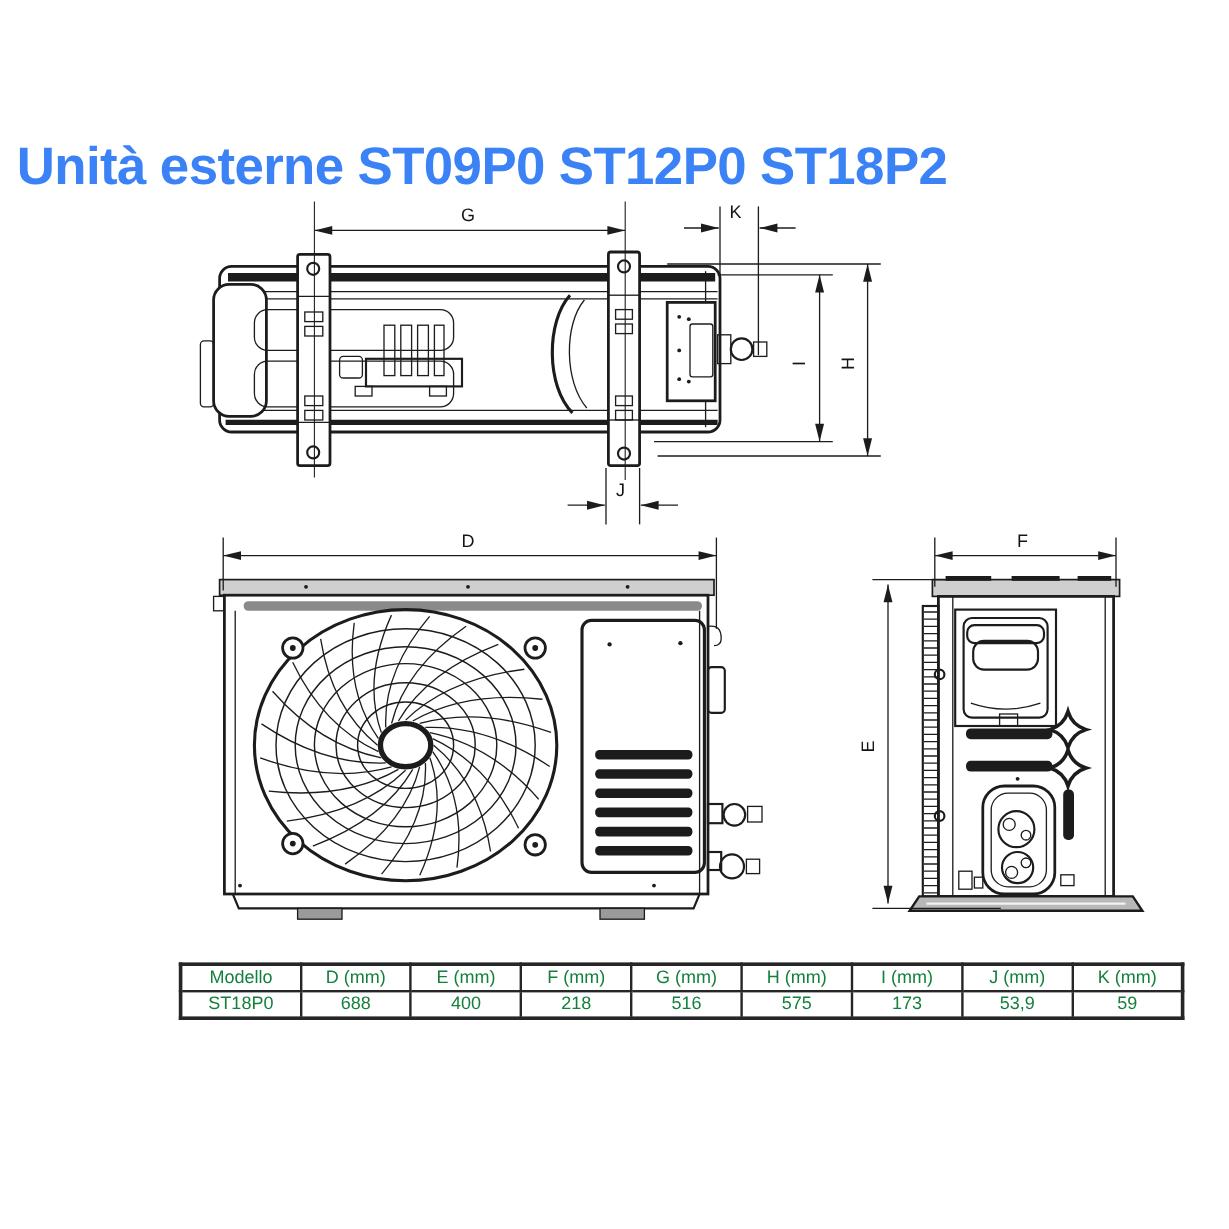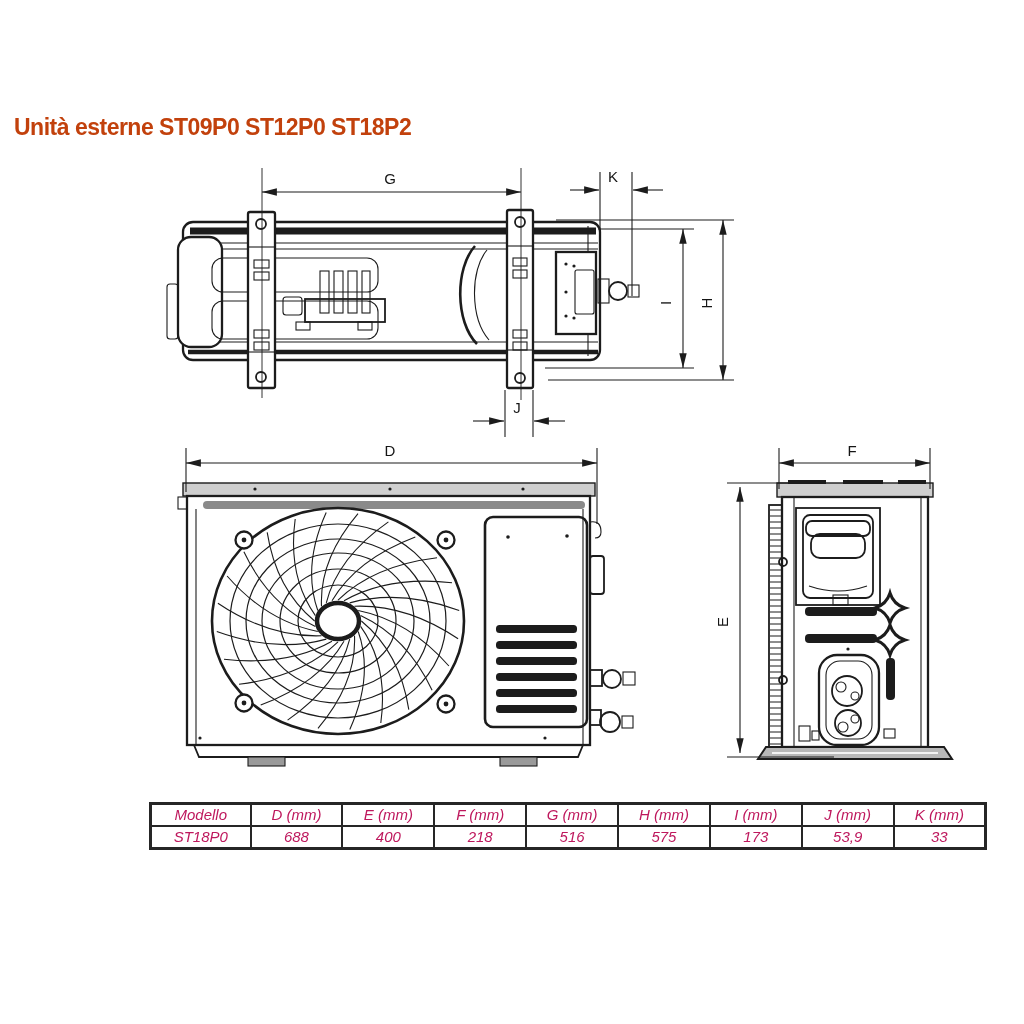--- a/index.html
+++ b/index.html
@@ -1,38 +1,38 @@
 <!DOCTYPE html>
 <html><head>
 <meta charset="utf-8">
 <style>
   html,body{margin:0;padding:0;background:#fff;}
   .page{position:relative;width:1024px;height:1024px;background:#fff;overflow:hidden;
         font-family:"Liberation Sans",sans-serif;}
-  .title{position:absolute;left:14px;top:114px;font-size:23px;font-weight:700;
-         color:#c2410c;letter-spacing:-0.5px;white-space:nowrap;}
+  .title{position:absolute;left:14px;top:114px;font-size:44px;font-weight:700;
+         color:#3b82f6;letter-spacing:-0.5px;white-space:nowrap;}
   svg{position:absolute;left:0;top:0;}
   .ln1{fill:none;stroke:#1c1c1c;stroke-width:1.1}
   .ln12{fill:none;stroke:#1c1c1c;stroke-width:1.2}
   .ln15{fill:none;stroke:#1c1c1c;stroke-width:1.8}
   .ln2{fill:#fff;stroke:#1c1c1c;stroke-width:2.3}
   .ln25{fill:none;stroke:#1c1c1c;stroke-width:2.6}
   .band7{stroke:#1c1c1c;stroke-width:7}
   .band5{stroke:#1c1c1c;stroke-width:4.5}
   .dim{stroke:#1c1c1c;stroke-width:1.1;fill:none}
   .thin{stroke:#1c1c1c;stroke-width:0.9;fill:none}
   .dark{fill:#1c1c1c;stroke:none}
   .dot{fill:#1c1c1c;stroke:none}
   .gray{fill:#cfcfcf;stroke:#1c1c1c;stroke-width:1.4}
   .gbar{fill:#8a8a8a;stroke:none}
   .foot{fill:#9a9a9a;stroke:#1c1c1c;stroke-width:1.1}
   .base{fill:#b8b8b8;stroke:#1c1c1c;stroke-width:2}
   .dimlabel{font-family:"Liberation Sans",sans-serif;font-size:15px;fill:#151515}
   table.dims{position:absolute;left:149px;top:802px;width:838px;border-collapse:collapse;
-             font-size:15px;color:#be185d;table-layout:fixed;font-style:italic;}
+             font-size:15px;color:#15803d;table-layout:fixed;}
   table.dims th,table.dims td{border:2px solid #262626;height:20px;padding:0;
              text-align:center;font-weight:400;line-height:20px;}
   table.dims{border:3px solid #262626;}
 </style>
 </head>
 <body>
 
 <div class="page">
 
   <div class="title">Unità esterne ST09P0 ST12P0 ST18P2</div>
@@ -289,17 +289,17 @@
     <tbody>
       <tr>
         <td>ST18P0</td>
         <td>688</td>
         <td>400</td>
         <td>218</td>
         <td>516</td>
         <td>575</td>
         <td>173</td>
         <td>53,9</td>
-        <td>33</td>
+        <td>59</td>
       </tr>
     </tbody>
   </table>
 </div>
 
 </body></html>

